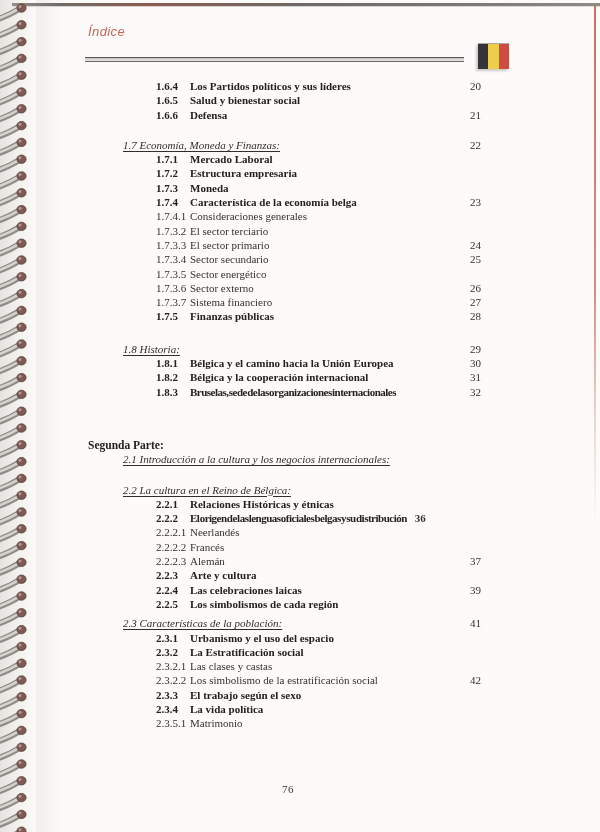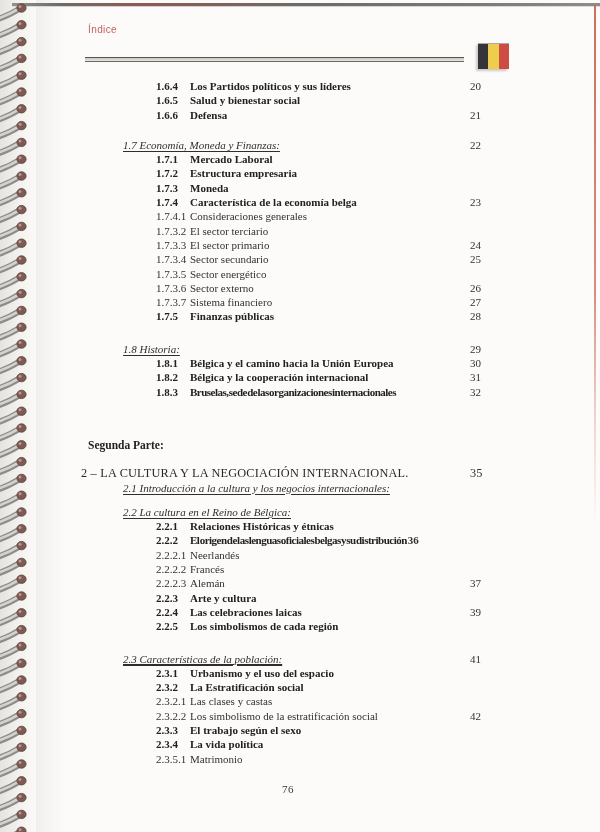--- a/index.html
+++ b/index.html
@@ -24,21 +24,21 @@
   }
   .scan-right-edge{
     position:absolute;right:4px;top:6px;width:2px;height:520px;z-index:4;
     background:linear-gradient(180deg,rgba(195,88,66,0.85) 0%,rgba(200,95,75,0.7) 55%,rgba(205,100,80,0.25) 80%,rgba(205,100,80,0) 100%);
   }
   svg.spiral{position:absolute;left:0;top:0;z-index:5;}
   
   .page-title{
     position:absolute;left:88px;top:24px;z-index:3;
     font-family:"Liberation Sans", sans-serif;
-    font-size:10px;letter-spacing:0.4px;
+    font-style:italic;font-size:13px;letter-spacing:0.4px;
     color:#c4655c;
   }
   .header-rule{
     position:absolute;left:85px;top:57px;width:379px;height:3.4px;z-index:3;
     border-top:1.6px solid #57534f;
     border-bottom:1.4px solid #6b6763;
     background:linear-gradient(180deg,#c9c6c2,#e8e6e2);
   }
   .belgium-flag{
     position:absolute;left:478px;top:43px;width:31px;height:25px;z-index:3;
@@ -54,21 +54,21 @@
   }
   .row{position:relative;line-height:14.3px;font-size:11px;white-space:nowrap;}
   .row .num{display:inline-block;width:34px;}
   .bold3{font-weight:bold;color:#232120;padding-left:75px;}
   .plain4{padding-left:75px;color:#34312e;}
   .italic2{padding-left:42px;font-style:italic;color:#302d2a;}
   .italic2 .it-text{text-decoration:underline;text-underline-offset:2px;}
   .part{padding-left:7px;font-weight:bold;font-size:11.5px;color:#232120;}
   .chapter{padding-left:0;font-size:12.3px;letter-spacing:0.2px;color:#2b2927;}
   .pg{position:absolute;left:389px;top:0;font-weight:normal;font-style:normal;color:#34312e;text-decoration:none;}
-  .pg.inline{position:static;margin-left:1px;font-weight:bold;}
+  .pg.inline{position:static;margin-left:8px;font-weight:bold;}
   .tight .ttl{letter-spacing:-0.5px;word-spacing:-2px;}
   .page-footer{
     position:absolute;left:282px;top:783px;z-index:3;
     font-size:11px;color:#3a3836;letter-spacing:0.5px;
   }
 </style>
 </head>
 <body>
 
 <div class="left-strip"></div>
@@ -160,32 +160,31 @@
     <div class="row plain4"><span class="num">1.7.3.4</span><span class="ttl">Sector secundario</span><span class="pg">25</span></div>
     <div class="row plain4"><span class="num">1.7.3.5</span><span class="ttl">Sector energético</span></div>
     <div class="row plain4"><span class="num">1.7.3.6</span><span class="ttl">Sector externo</span><span class="pg">26</span></div>
     <div class="row plain4"><span class="num">1.7.3.7</span><span class="ttl">Sistema financiero</span><span class="pg">27</span></div>
     <div class="row bold3"><span class="num">1.7.5</span><span class="ttl">Finanzas públicas</span><span class="pg">28</span></div>
     <div class="row italic2" style="margin-top: 18px;"><span class="it-text ttl">1.8 Historia:</span><span class="pg">29</span></div>
     <div class="row bold3"><span class="num">1.8.1</span><span class="ttl">Bélgica y el camino hacia la Unión Europea</span><span class="pg">30</span></div>
     <div class="row bold3"><span class="num">1.8.2</span><span class="ttl">Bélgica y la cooperación internacional</span><span class="pg">31</span></div>
     <div class="row bold3 tight"><span class="num">1.8.3</span><span class="ttl">Bruselas, sede de las organizaciones internacionales</span><span class="pg">32</span></div>
     <div class="row part" style="margin-top: 39px;"><span class="ttl">Segunda Parte:</span></div>
-    <div class="row chapter" style="margin-top: 14px;"><span class="ttl">2 – LA CULTURA Y LA NEGOCIACIÓN INTERNACIONAL.</span><span class="pg">35</span></div>
     <div class="row italic2"><span class="it-text ttl">2.1 Introducción a la cultura y los negocios internacionales:</span></div>
-    <div class="row italic2" style="margin-top: 10px;"><span class="it-text ttl">2.2 La cultura en el Reino de Bélgica:</span></div>
+    <div class="row italic2" style="margin-top: 16px;"><span class="it-text ttl">2.2 La cultura en el Reino de Bélgica:</span></div>
     <div class="row bold3"><span class="num">2.2.1</span><span class="ttl">Relaciones Históricas y étnicas</span></div>
     <div class="row bold3 tight"><span class="num">2.2.2</span><span class="ttl">El origen de las lenguas oficiales belgas y su distribución</span><span class="pg inline">36</span></div>
     <div class="row plain4"><span class="num">2.2.2.1</span><span class="ttl">Neerlandés</span></div>
     <div class="row plain4"><span class="num">2.2.2.2</span><span class="ttl">Francés</span></div>
     <div class="row plain4"><span class="num">2.2.2.3</span><span class="ttl">Alemán</span><span class="pg">37</span></div>
     <div class="row bold3"><span class="num">2.2.3</span><span class="ttl">Arte y cultura</span></div>
     <div class="row bold3"><span class="num">2.2.4</span><span class="ttl">Las celebraciones laicas</span><span class="pg">39</span></div>
     <div class="row bold3"><span class="num">2.2.5</span><span class="ttl">Los simbolismos de cada región</span></div>
-    <div class="row italic2" style="margin-top: 18px; text-decoration: underline;"><span class="it-text ttl">2.3 Características de la población:</span><span class="pg">41</span></div>
+    <div class="row italic2" style="margin-top: 5px;"><span class="it-text ttl">2.3 Características de la población:</span><span class="pg">41</span></div>
     <div class="row bold3"><span class="num">2.3.1</span><span class="ttl">Urbanismo y el uso del espacio</span></div>
     <div class="row bold3"><span class="num">2.3.2</span><span class="ttl">La Estratificación social</span></div>
     <div class="row plain4"><span class="num">2.3.2.1</span><span class="ttl">Las clases y castas</span></div>
     <div class="row plain4"><span class="num">2.3.2.2</span><span class="ttl">Los simbolismo de la estratificación social</span><span class="pg">42</span></div>
     <div class="row bold3"><span class="num">2.3.3</span><span class="ttl">El trabajo según el sexo</span></div>
     <div class="row bold3"><span class="num">2.3.4</span><span class="ttl">La vida política</span></div>
     <div class="row plain4"><span class="num">2.3.5.1</span><span class="ttl">Matrimonio</span></div>
   </div>
 
 <div class="page-footer">76</div>

